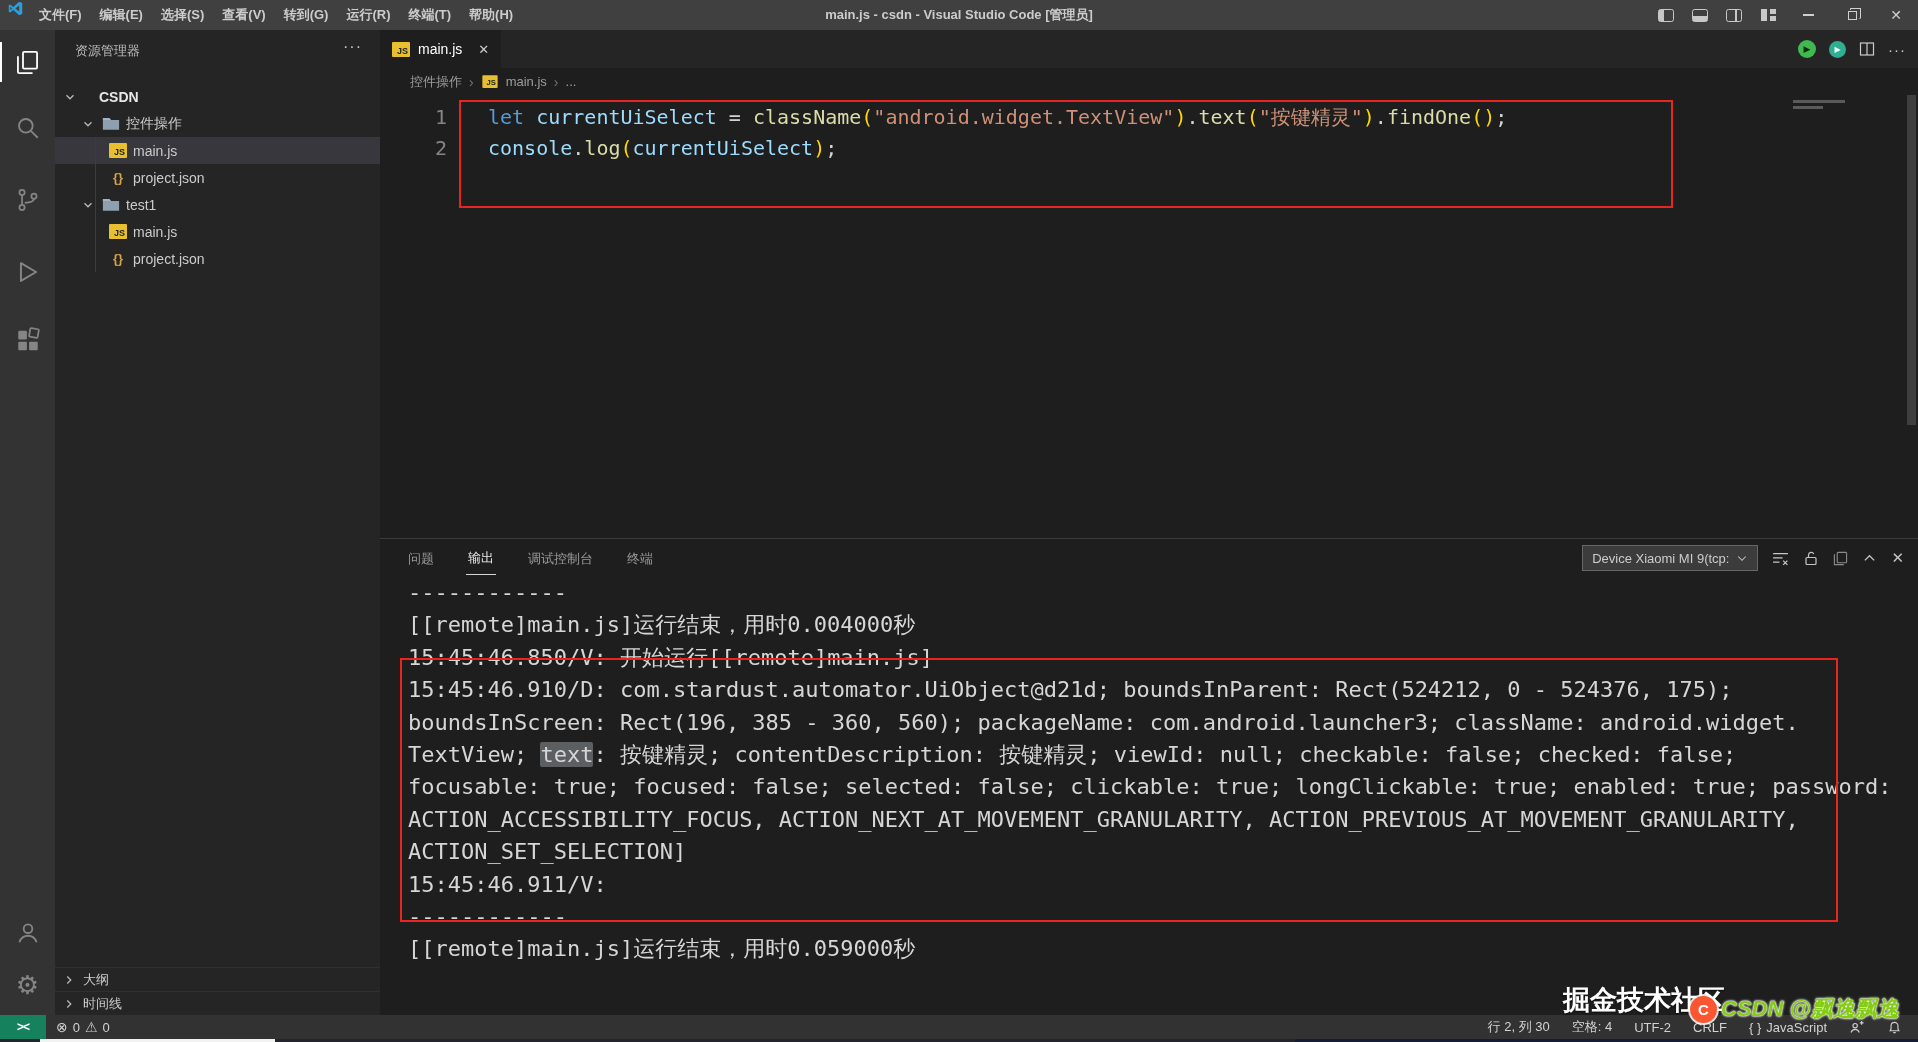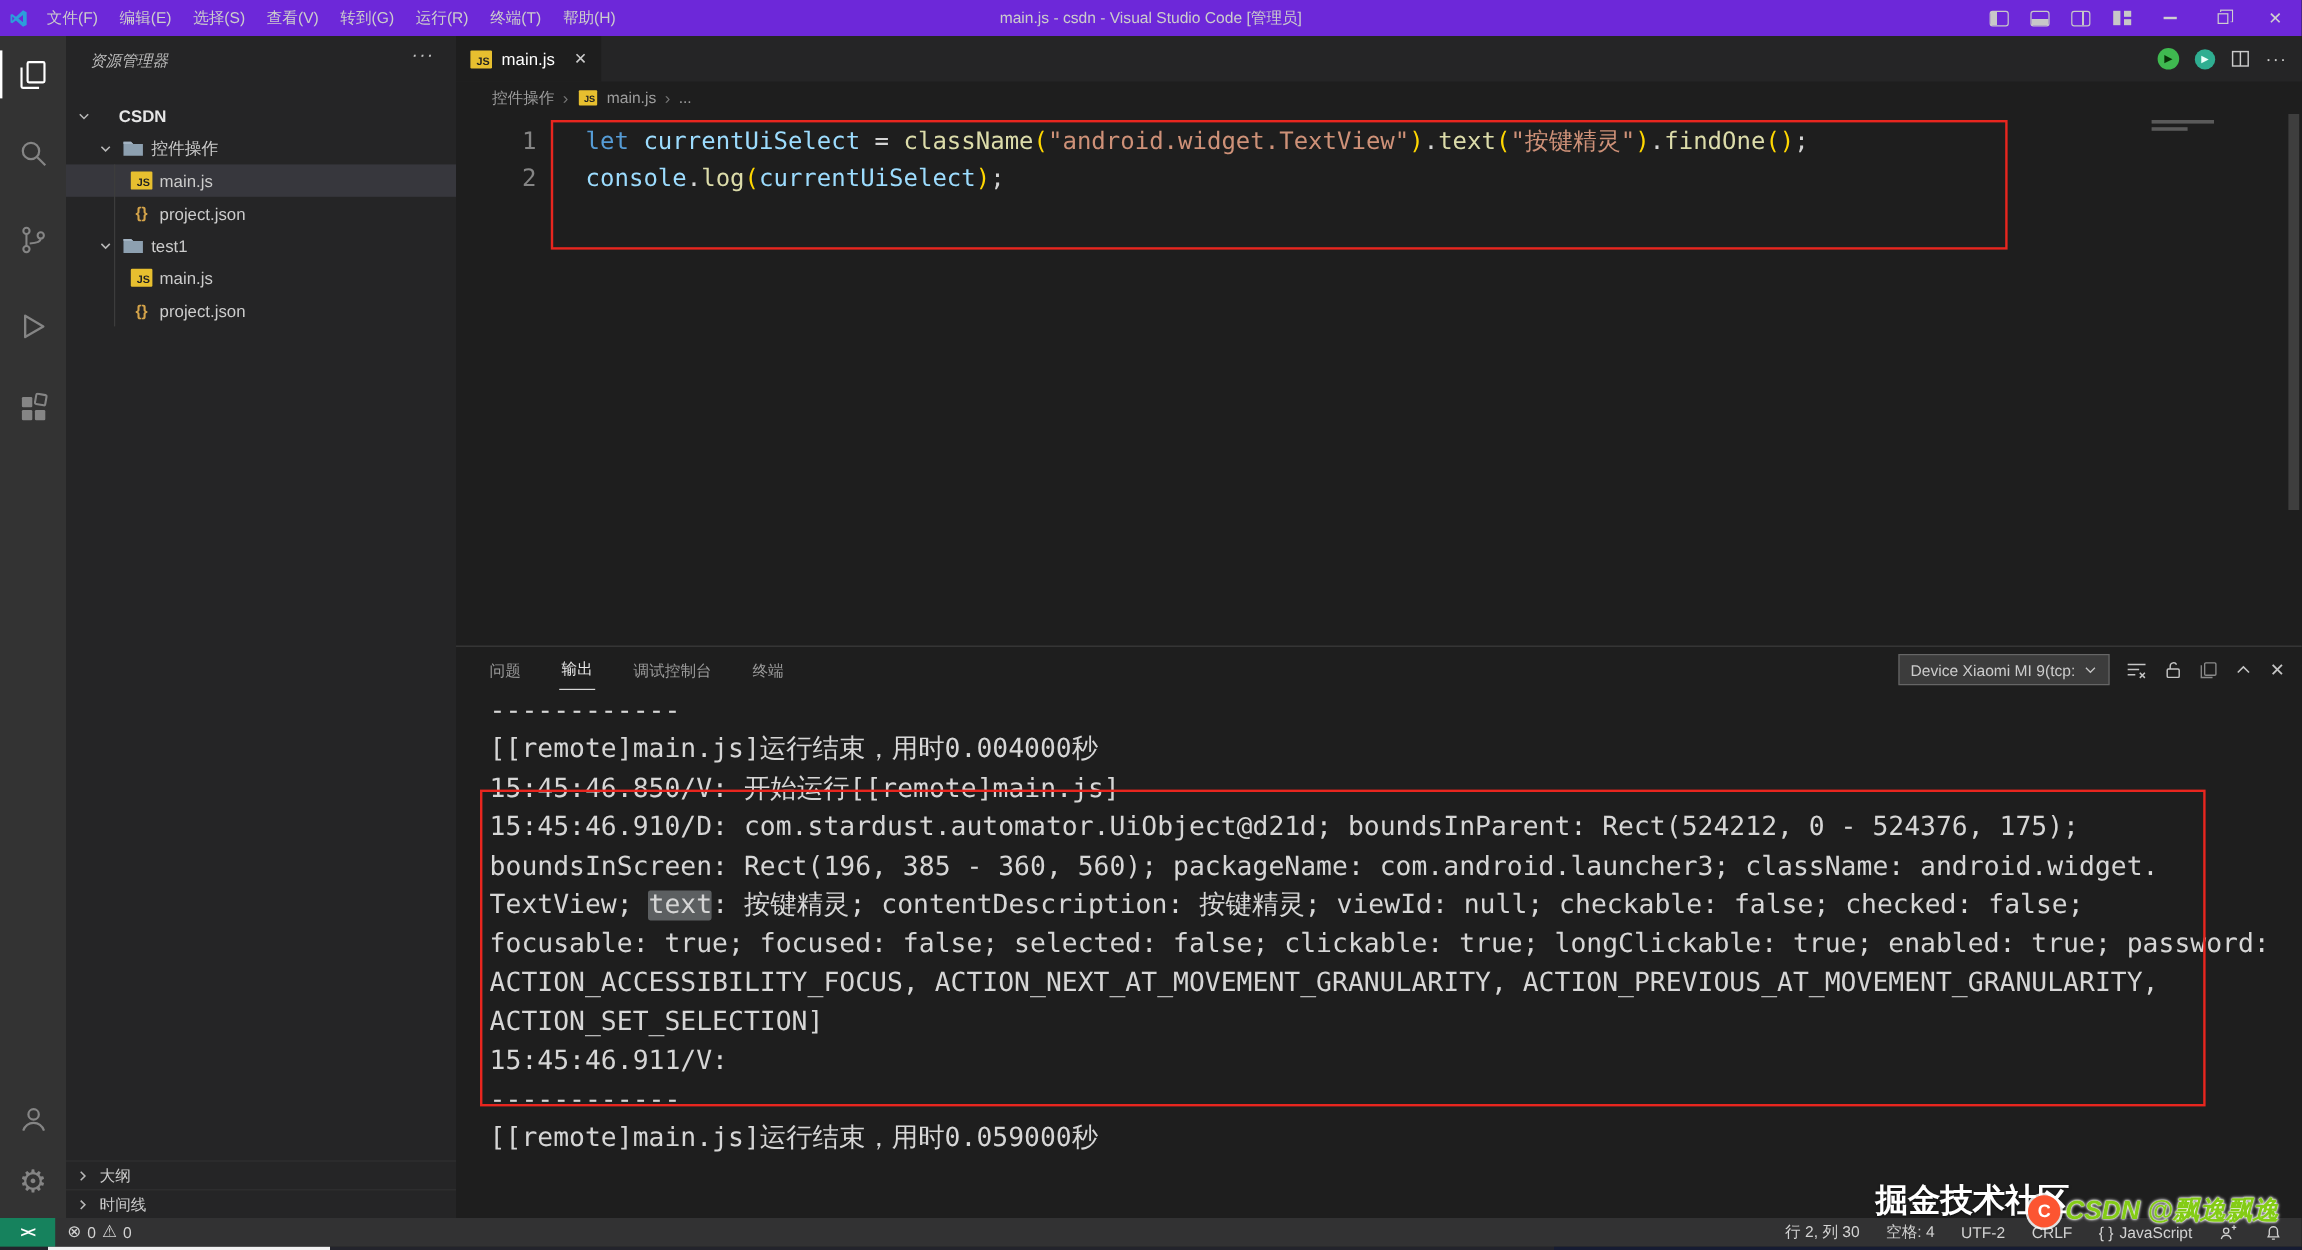--- a/index.html
+++ b/index.html
@@ -1,21 +1,21 @@
 <!DOCTYPE html>
 <html style="--annotation-red: #e8261f; --remote-green: #16825d; --js-yellow: #e7bf2f; --accent-blue-text: #2f63c5; --csdn-orange: #fc5531;"><head>
 <meta charset="utf-8">
 <style>
   * { margin:0; padding:0; box-sizing:border-box; }
   html,body { width:1918px; height:1042px; overflow:hidden; background:#1e1e1e;
     font-family:"Liberation Sans","DejaVu Sans",sans-serif; -webkit-font-smoothing:antialiased; }
 
   
-  .titlebar { position:absolute; left:0; top:0; width:1918px; height:30px; background:#6d28d9;
-    display:flex; align-items:center; z-index:10; }
+  .titlebar { position:absolute; left:0; top:0; width:1918px; height:30px; background:#404040;
+    display:flex; z-index:10;font-weight:bold; }
   .vscode-logo { width:30px; display:flex; justify-content:center; }
   .menu-item { padding:0 9px; height:30px; line-height:30px; font-size:13px; color:#cccccc; cursor:default; }
   .window-title { position:absolute; left:50%; transform:translateX(-50%); font-size:13px; color:#cccccc; line-height:30px; white-space:nowrap; }
   .titlebar-right { position:absolute; right:0; top:0; height:30px; display:flex; align-items:center; }
   .layout-ic { width:16px; height:13px; border:1.2px solid #c8c8c8; border-radius:2.5px; margin:0 9px;
     background-repeat:no-repeat; }
   .li-left  { background-image:linear-gradient(90deg,#c8c8c8 0 5px,transparent 5px); }
   .li-panel { background-image:linear-gradient(180deg,transparent 0 6px,#c8c8c8 6px); }
   .li-right { background-image:linear-gradient(270deg,transparent 0 4.5px,#c8c8c8 4.5px 6px,transparent 6px); }
   .li-grid  { border:none; width:17px; height:14px;
@@ -32,21 +32,21 @@
   .activitybar { position:absolute; left:0; top:30px; width:55px; bottom:27px; background:#333333; z-index:5;
     display:flex; flex-direction:column; align-items:stretch; }
   .ab-item { height:52px; display:flex; align-items:center; justify-content:center; color:#858585; position:relative; }
   .ab-item.active { color:#ffffff; }
   .ab-item.active::before { content:''; position:absolute; left:0; top:6px; bottom:6px; width:2px; background:#ffffff; }
   .ab-spacer { flex:1; }
   .gear { font-size:26px; line-height:1; font-family:"DejaVu Sans",sans-serif; }
 
   
   .sidebar { position:absolute; left:55px; top:30px; width:325px; bottom:27px; background:#252526; z-index:4; color:#cccccc; }
-  .sidebar-header { position:relative; height:35px; padding:12px 0 0 20px; font-size:13px; color:#bcbcbc;font-style:italic; }
+  .sidebar-header { position:relative; height:35px; padding:12px 0 0 20px; font-size:13px; color:#bcbcbc; }
   .sidebar-more { position:absolute; right:18px; top:8px; font-size:16px; letter-spacing:1px; color:#c5c5c5; }
   .file-tree { position:relative; margin-top:18px; }
   .indent-guide { position:absolute; left:40px; top:54px; height:135px; width:1px; background:#3c3c3c; }
   .tree-row { height:27px; display:flex; align-items:center; font-size:14px; gap:6px; white-space:nowrap; }
   .tree-row.selected { background:#37373d; }
   .tree-row.root { padding-left:7px; font-weight:bold; color:#e7e7e7;gap:21px; }
   .tree-row.folder { padding-left:25px; }
   .tree-row.js, .tree-row.json { padding-left:54px; }
   .chev { display:flex; width:16px; justify-content:center; }
   .js-badge { width:18px; height:15px; background:var(--js-yellow,#e7bf2f); color:#222; font-weight:bold; font-size:9px;

